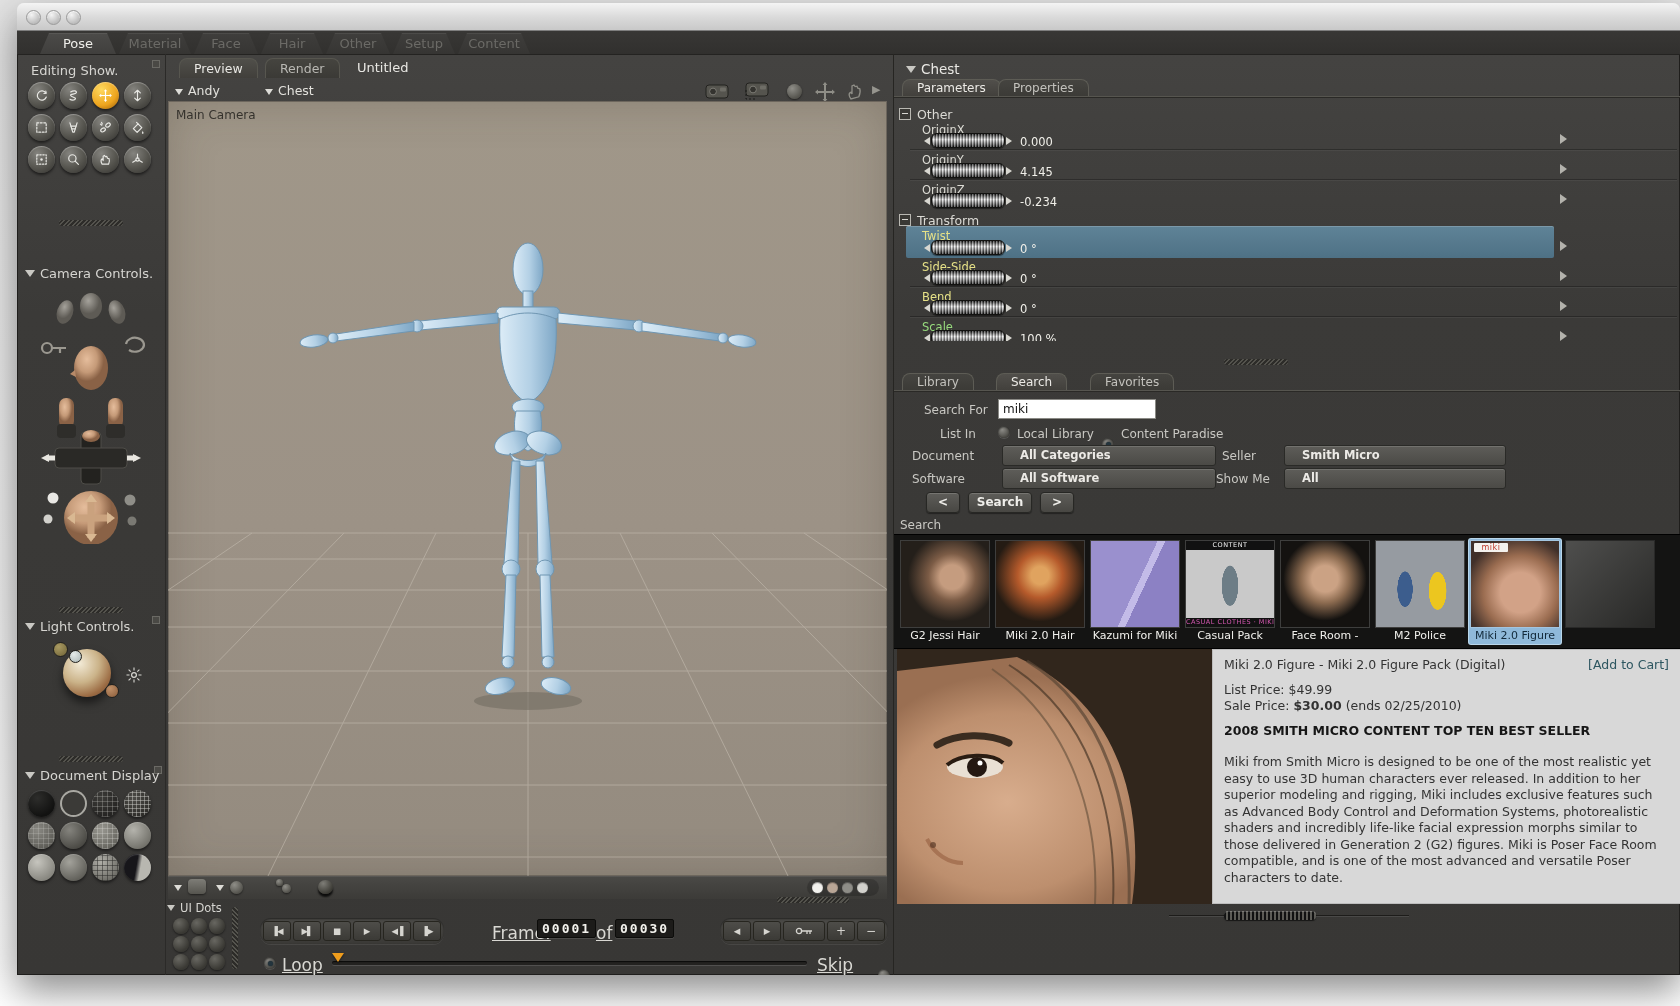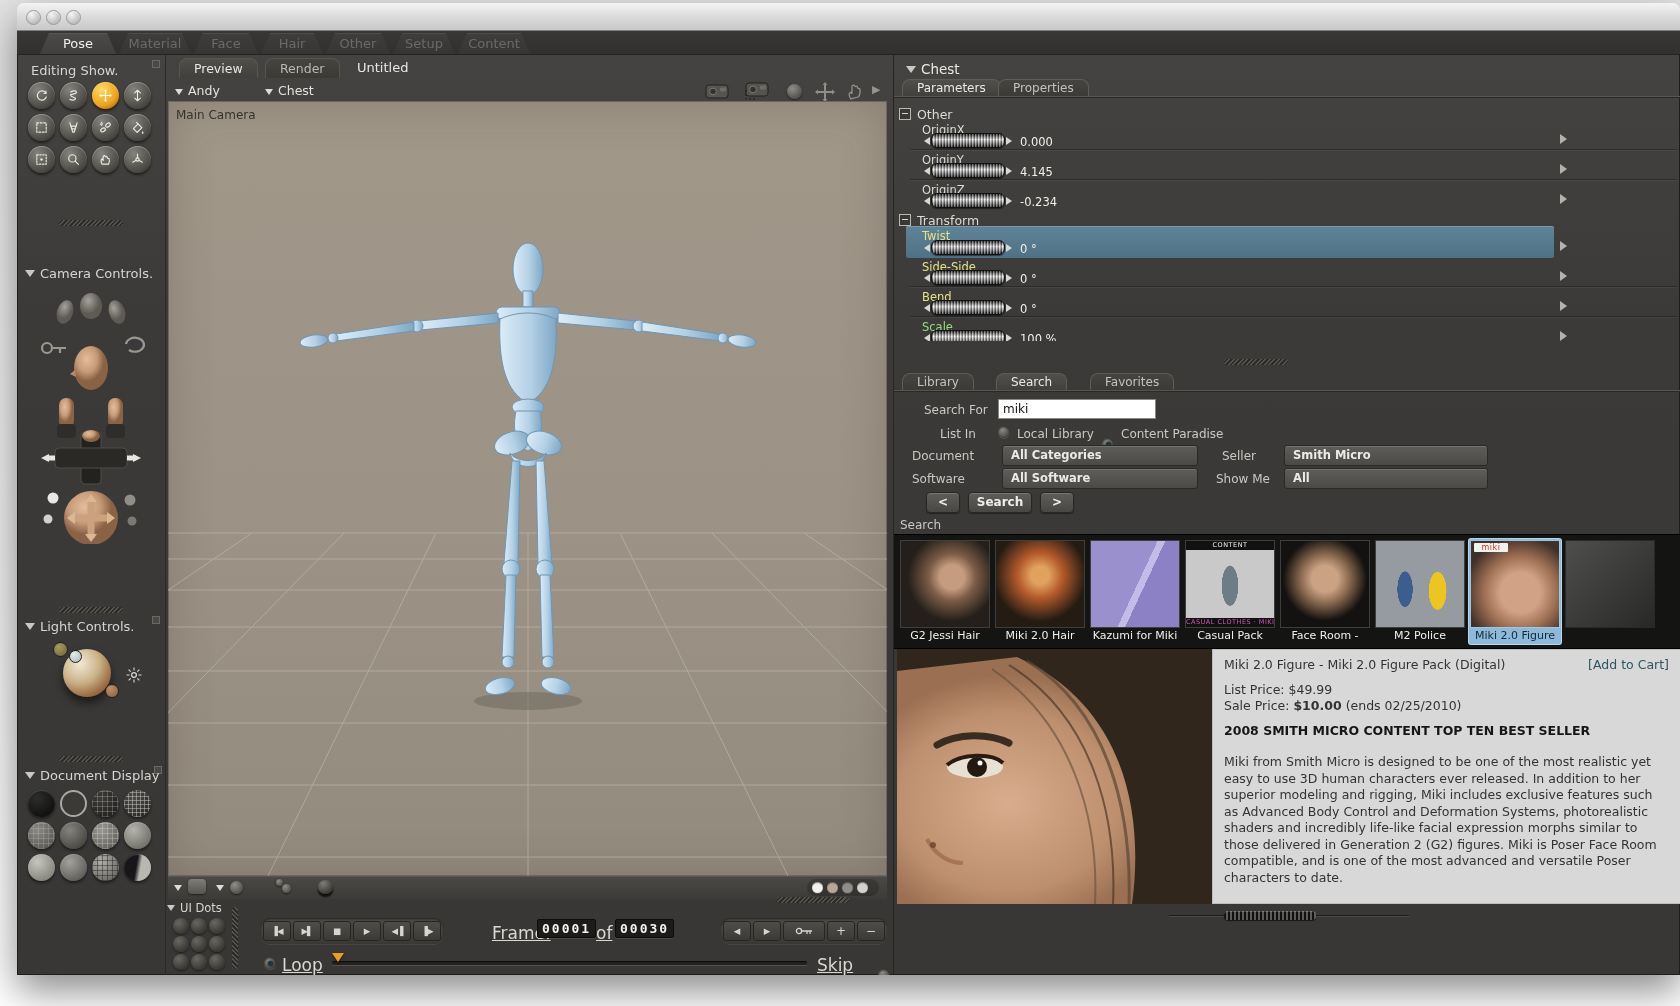--- a/index.html
+++ b/index.html
@@ -139,21 +139,21 @@
     background:linear-gradient(#5f8397,#4e7185);box-shadow:inset 0 1px 0 rgba(255,255,255,.18);}
   .hsep{position:absolute;left:16px;right:4px;height:1px;background:rgba(0,0,0,.28);
     box-shadow:0 1px 0 rgba(255,255,255,.05);}
 
   
   .fld-label{position:absolute;font-size:12px;color:#c9c8c3;}
   #search-input{position:absolute;width:148px;height:18px;border:1px solid #8a8a85;
     background:#ffffff;font-size:12px;color:#111;padding:0 4px;font-family:inherit;}
   .sel{position:absolute;height:19px;line-height:19px;border-radius:3px;border:1px solid #2a2a27;
     background:linear-gradient(#5e5d59,#4b4a46);color:#eceae6;font-weight:bold;
-    font-size:11.5px;padding:0 8px;box-shadow:inset 0 1px 0 rgba(255,255,255,.13);}
+    font-size:11.5px;padding:0 17px;box-shadow:inset 0 1px 0 rgba(255,255,255,.13);}
   .pbtn{position:absolute;height:19px;line-height:19px;text-align:center;border-radius:4px;
     border:1px solid #272724;background:linear-gradient(#5e5d59,#484743);color:#efeeea;
     font-weight:bold;font-size:12px;box-shadow:inset 0 1px 0 rgba(255,255,255,.15),0 1px 1px rgba(0,0,0,.4);}
 
   
   #results{position:absolute;left:0;width:787px;height:113px;background:#141413;
     border-top:1px solid #000;border-bottom:1px solid #000;overflow:hidden;}
   .result{position:absolute;top:4px;width:92px;height:105px;}
   .result.selected{background:#8fb9da;border-radius:2px;box-shadow:0 0 0 1px #b9d6ea;}
   .thumb-img{position:absolute;left:2px;top:2px;width:88px;height:86px;
@@ -749,21 +749,21 @@
           <circle cx="36" cy="196" r="3" fill="#5a3a28" opacity=".7"></circle>
         </svg>
       </div>
       <div id="detail-text" style="left:318px;top:595px;width:469px;height:255px">
         <div id="prod-title-row">
           <span>Miki 2.0 Figure - Miki 2.0 Figure Pack (Digital)</span>
           <span id="add-to-cart">[Add to Cart]</span>
         </div>
         <div style="margin-top:10px">
           <div class="prod-line">List Price: $49.99</div>
-          <div class="prod-line"><span>Sale Price: </span><b>$10.00</b><span> (ends 02/25/2010)</span></div>
+          <div class="prod-line"><span>Sale Price: </span><b>$30.00</b><span> (ends 02/25/2010)</span></div>
         </div>
         <div id="prod-banner">2008 SMITH MICRO CONTENT TOP TEN BEST SELLER</div>
         <div id="prod-desc">Miki from Smith Micro is designed to be one of the most realistic yet easy to use 3D human characters ever released. In addition to her superior modeling and rigging, Miki includes exclusive features such as Advanced Body Control and Deformation Systems, photorealistic shaders and incredibly life-like facial expression morphs similar to those delivered in Generation 2 (G2) figures. Miki is Poser Face Room compatible, and is one of the most advanced and versatile Poser characters to date.</div>
       </div>
 
       <div id="rp-bottom-line" style="left:275px;top:861px;width:240px"></div>
       <div id="rp-bottom-handle" style="left:330px;top:857px"></div>
     </div>
 
   </div>

